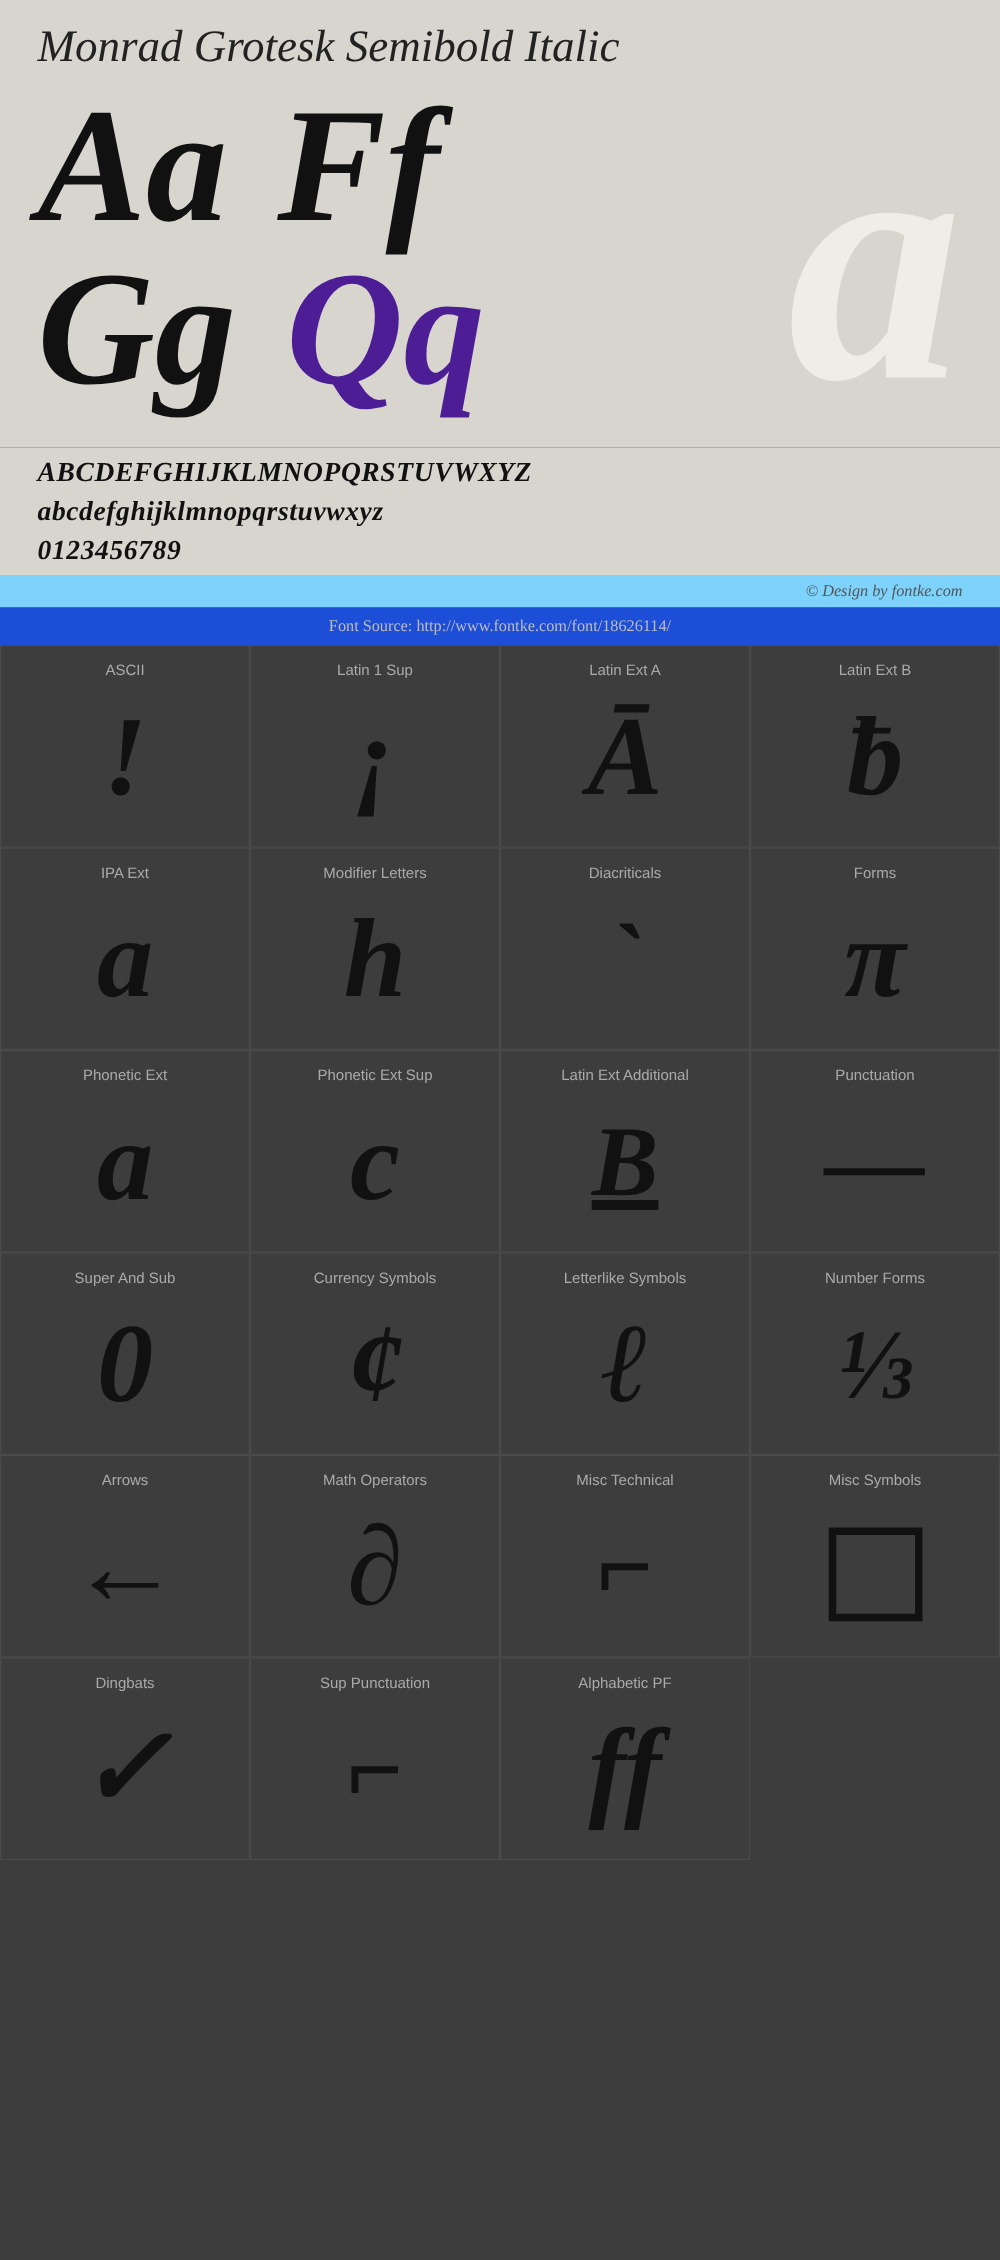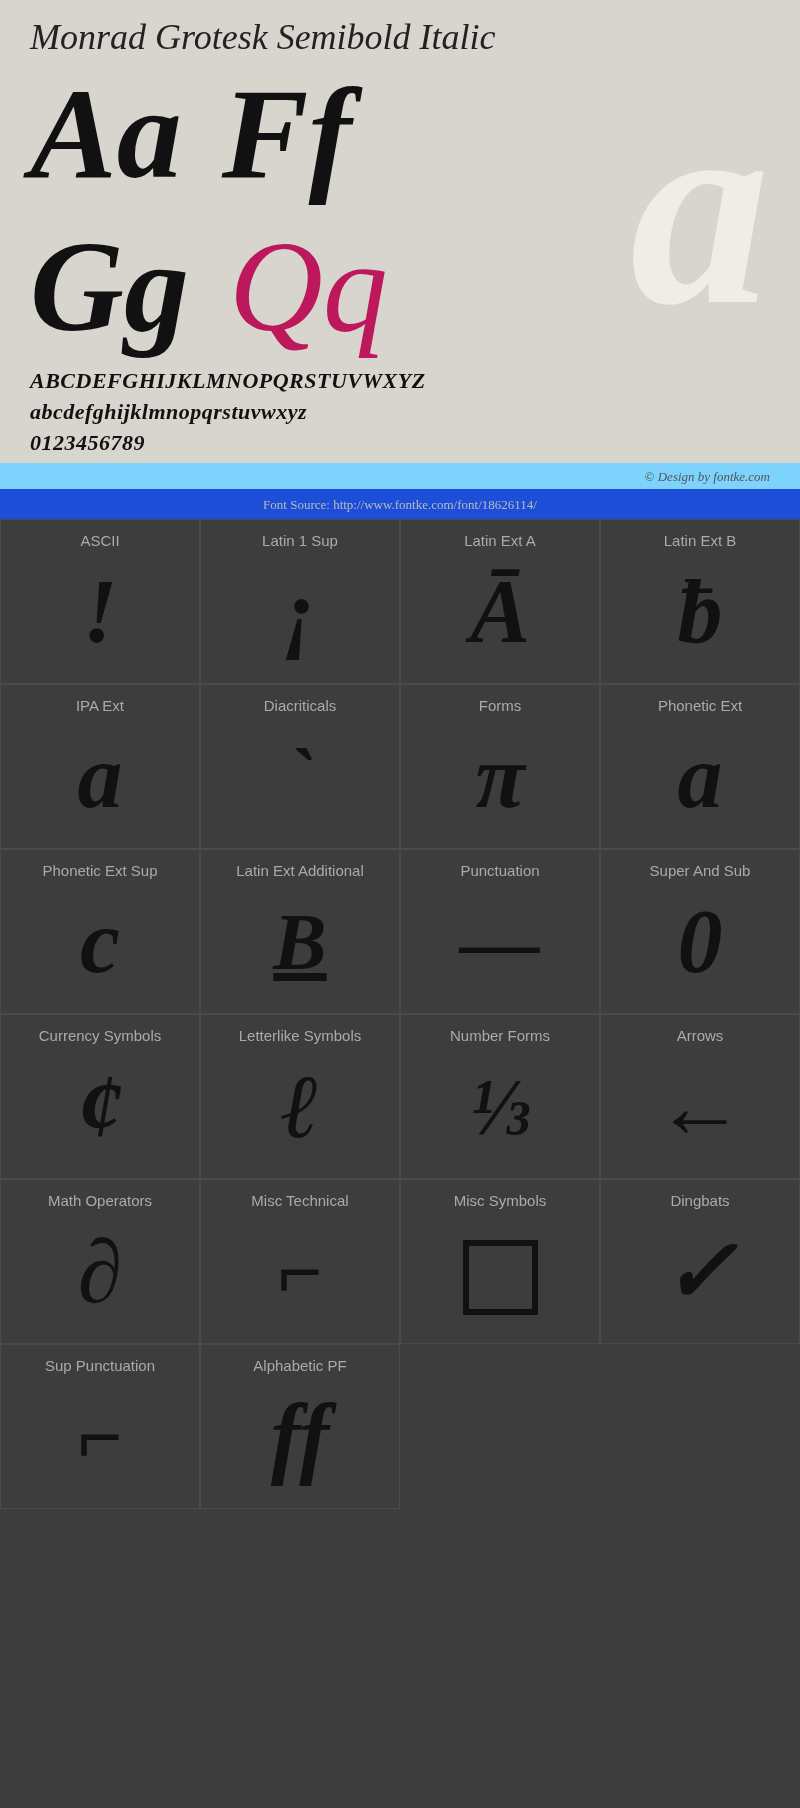--- a/index.html
+++ b/index.html
@@ -44,25 +44,24 @@
     .letter-pair-3 {
       font-size: 130px;
       font-weight: 700;
       font-style: italic;
       color: #111;
       line-height: 1;
       margin-right: 40px;
     }
     .letter-pair-4 {
       font-size: 130px;
-      font-weight: 400;
-      font-style: italic;
-      color: #be185d;
-      line-height: 1;
-      margin-top: 23px;
+      font-weight: 700;
+      font-style: italic;
+      color: #4c1d95;
+      line-height: 1;
     }
     .big-a {
       position: absolute;
       right: 0;
       top: 0;
       font-size: 280px;
       font-weight: 700;
       font-style: italic;
       color: #f0ede8;
       line-height: 1;
@@ -108,21 +107,21 @@
       background: #3d3d3d;
     }
     .glyph-cell {
       display: flex;
       flex-direction: column;
       align-items: center;
       padding: 12px 8px 16px 8px;
       border: 1px solid #4a4a4a;
     }
     .glyph-label {
-      font-size: 15px;
+      font-size: 12px;
       color: #aaa;
       margin-bottom: 8px;
       text-align: center;
       font-family: Arial, sans-serif;
     }
     .glyph-char {
       font-size: 90px;
       font-weight: 700;
       font-style: italic;
       color: #111;
@@ -182,20 +181,24 @@
     </div>
     <div class="glyph-cell">
       <div class="glyph-label">Latin Ext B</div>
       <div class="glyph-char" style="font-style: italic;">ƀ</div>
     </div>
     <div class="glyph-cell">
       <div class="glyph-label">IPA Ext</div>
       <div class="glyph-char" style="font-style: italic; font-size: 90px;">a</div>
     </div>
     <div class="glyph-cell">
+      <div class="glyph-label">Modifier Letters</div>
+      <div class="glyph-char" style="font-style: italic;">h</div>
+    </div>
+    <div class="glyph-cell">
       <div class="glyph-label">Diacriticals</div>
       <div class="glyph-char" style="font-size: 80px;">`</div>
     </div>
     <div class="glyph-cell">
       <div class="glyph-label">Forms</div>
       <div class="glyph-char" style="font-style: italic;">π</div>
     </div>
     <div class="glyph-cell">
       <div class="glyph-label">Phonetic Ext</div>
       <div class="glyph-char" style="font-style: italic;">a</div>

